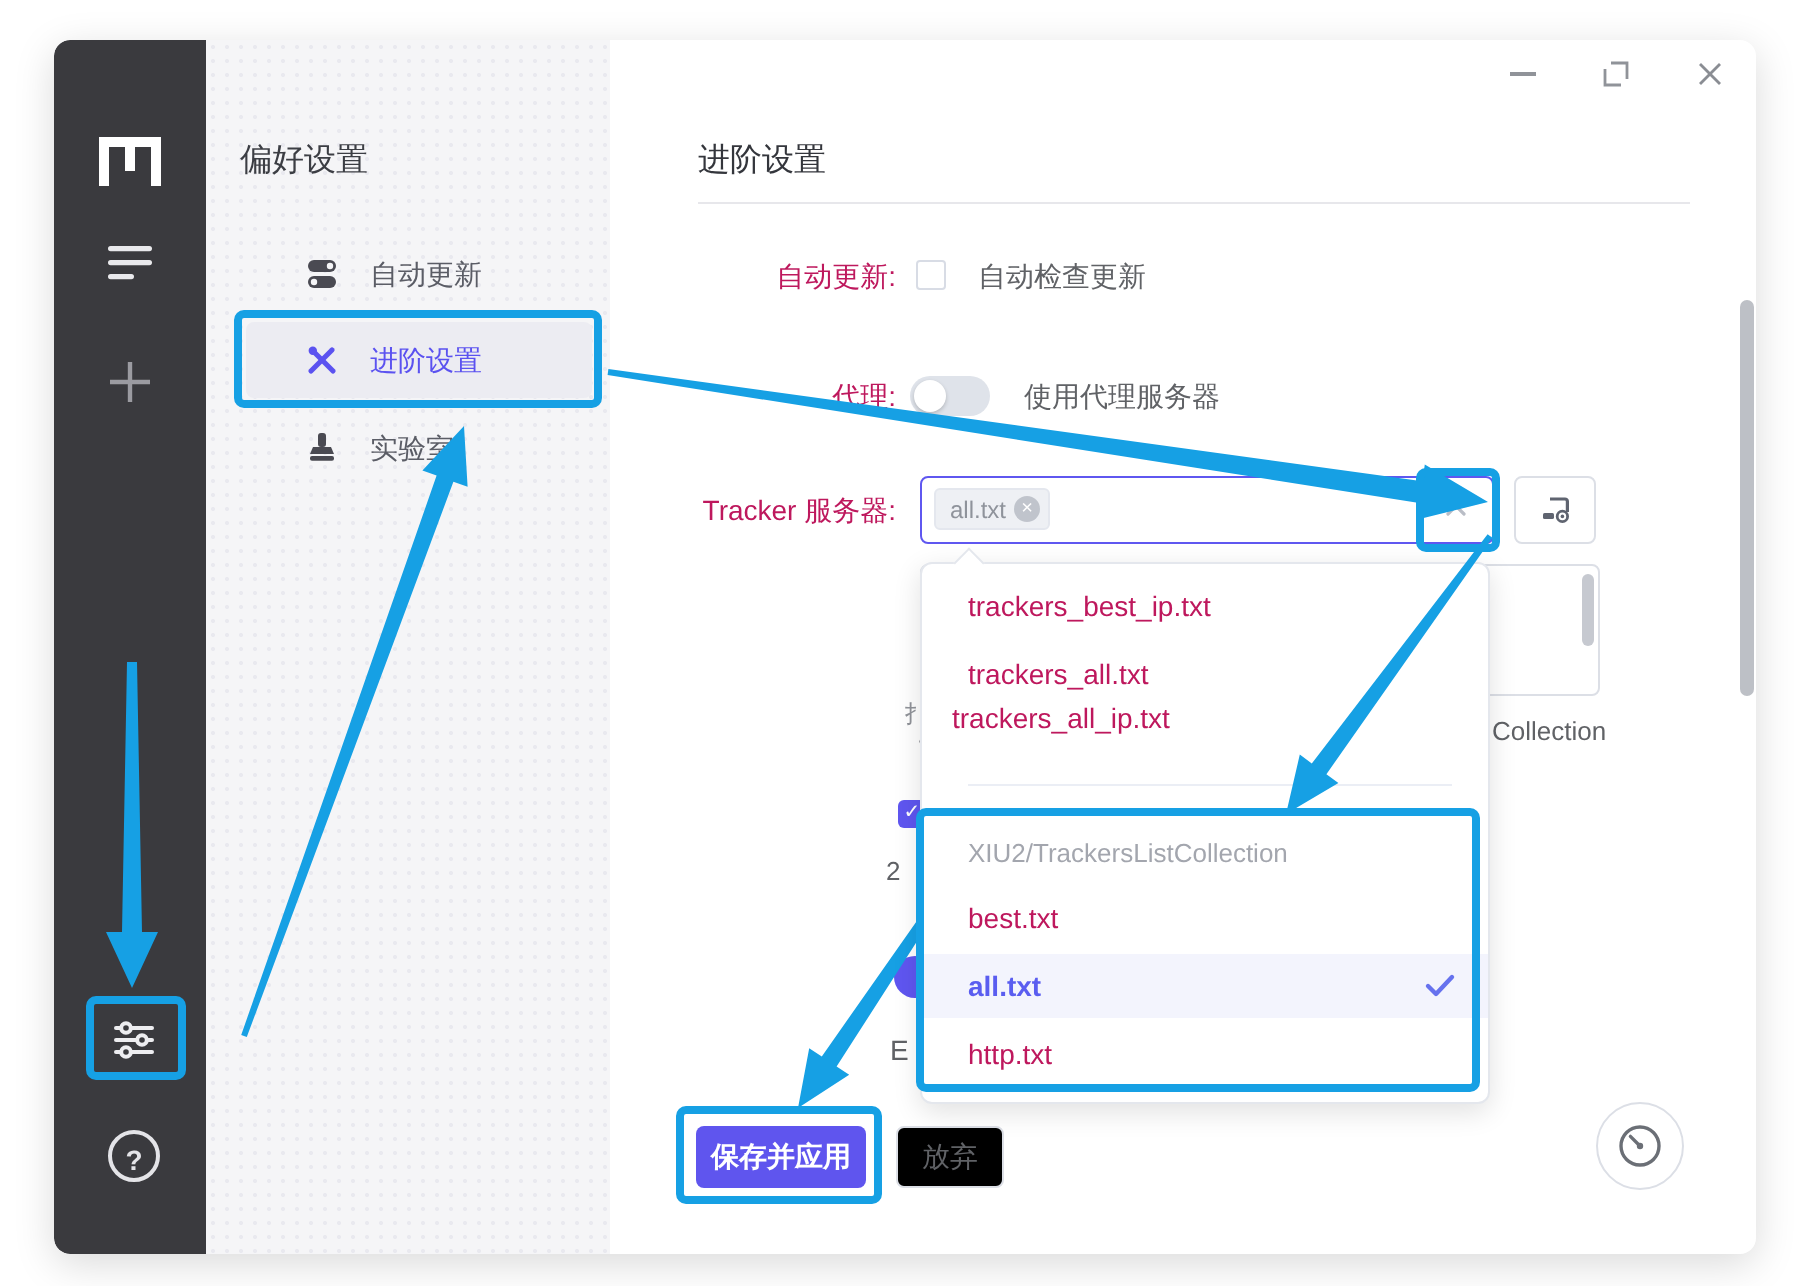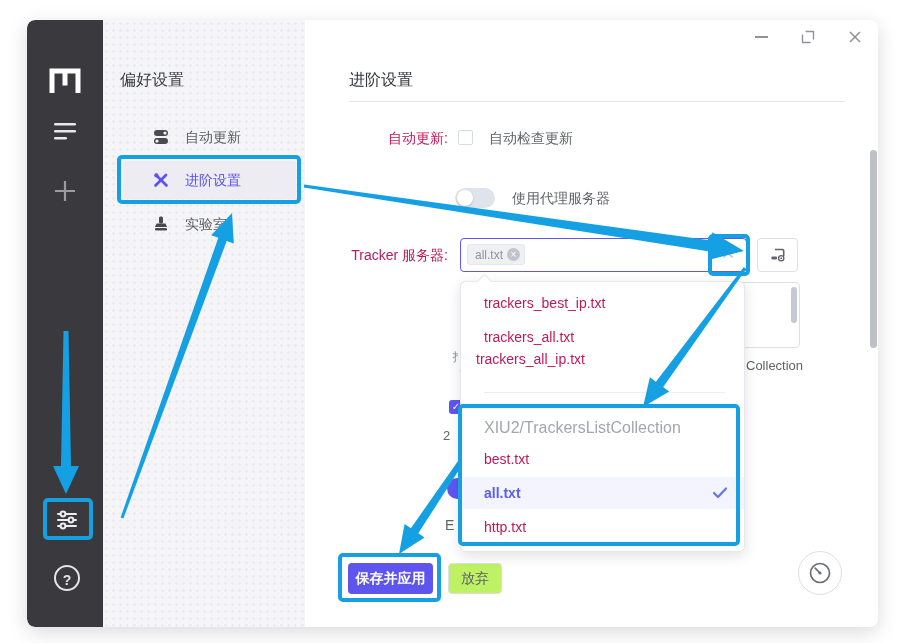--- a/index.html
+++ b/index.html
@@ -80,31 +80,31 @@
   .dropdown{
     left:433px;top:261px;width:285px;height:271px;background:#fff;border:1px solid #e4e7ed;border-radius:6px;
     box-shadow:0 4px 14px rgba(0,0,0,.12);z-index:20;box-sizing:border-box;
   }
   .dropdown-caret{
     left:452px;top:256px;width:10px;height:10px;background:#fff;border-left:1px solid #e4e7ed;border-top:1px solid #e4e7ed;
     transform:rotate(45deg);z-index:21;
   }
   .dd-item{position:absolute;left:0;width:100%;height:34px;line-height:34px;padding-left:23px;font-size:14px;color:#be185d;box-sizing:border-box;}
   .dd-divider{position:absolute;left:23px;top:110px;width:242px;height:1px;background:#ebeef5;}
-  .dd-group-label{position:absolute;left:23px;top:137px;font-size:16px;color:#a3a6ae;}
+  .dd-group-label{position:absolute;left:23px;top:137px;font-size:13px;color:#a3a6ae;}
   .dd-selected-bg{position:absolute;left:1px;top:195px;width:282px;height:32px;background:#f3f4fd;}
   .dd-item.selected{color:#5a5df0;font-weight:bold;}
 
   
   .save-btn{
     left:321px;top:543px;width:85px;height:31px;background:#5f55ee;border-radius:4px;color:#fff;
     font-size:14px;font-weight:bold;text-align:center;line-height:31px;
   }
   .discard-btn{
-    left:421px;top:543px;width:54px;height:31px;background:#bef264;border:1px solid #dcdfe6;border-radius:4px;color:#606266;
+    left:421px;top:543px;width:54px;height:31px;background:#000000;border:1px solid #dcdfe6;border-radius:4px;color:#606266;
     font-size:14px;text-align:center;line-height:29px;box-sizing:border-box;
   }
   .gauge-btn{
     left:771px;top:531px;width:44px;height:44px;border:1px solid #dcdfe6;border-radius:50%;
     display:flex;align-items:center;justify-content:center;box-sizing:border-box;background:#fff;
   }
   .win-scrollthumb{left:843px;top:130px;width:7px;height:198px;background:#bdc0c6;border-radius:4px;}
 
   
   .min-btn{left:728px;top:16px;width:13px;height:2px;background:#909399;}
@@ -214,20 +214,21 @@
   </div>
   <div class="abs menu-label" style="left:158px;top:196px;">实验室</div>
 
   <div class="abs main-title">进阶设置</div>
   <div class="abs main-divider"></div>
 
   <div class="abs form-label" style="left:261px;top:110px;">自动更新:</div>
   <div class="abs checkbox"></div>
   <div class="abs plain-label" style="left:462px;top:110px;">自动检查更新</div>
 
+  <div class="abs form-label" style="left:261px;top:170px;">代理:</div>
   <div class="abs toggle-off">
       <div class="abs toggle-knob"></div>
     </div>
   <div class="abs plain-label" style="left:485px;top:170px;">使用代理服务器</div>
 
   <div class="abs form-label" style="left:261px;top:227px;">Tracker 服务器:</div>
   <div class="abs tracker-select"></div>
   <div class="abs tag">
     <span class="tag-text">all.txt</span>
     <span class="tag-close">×</span>

